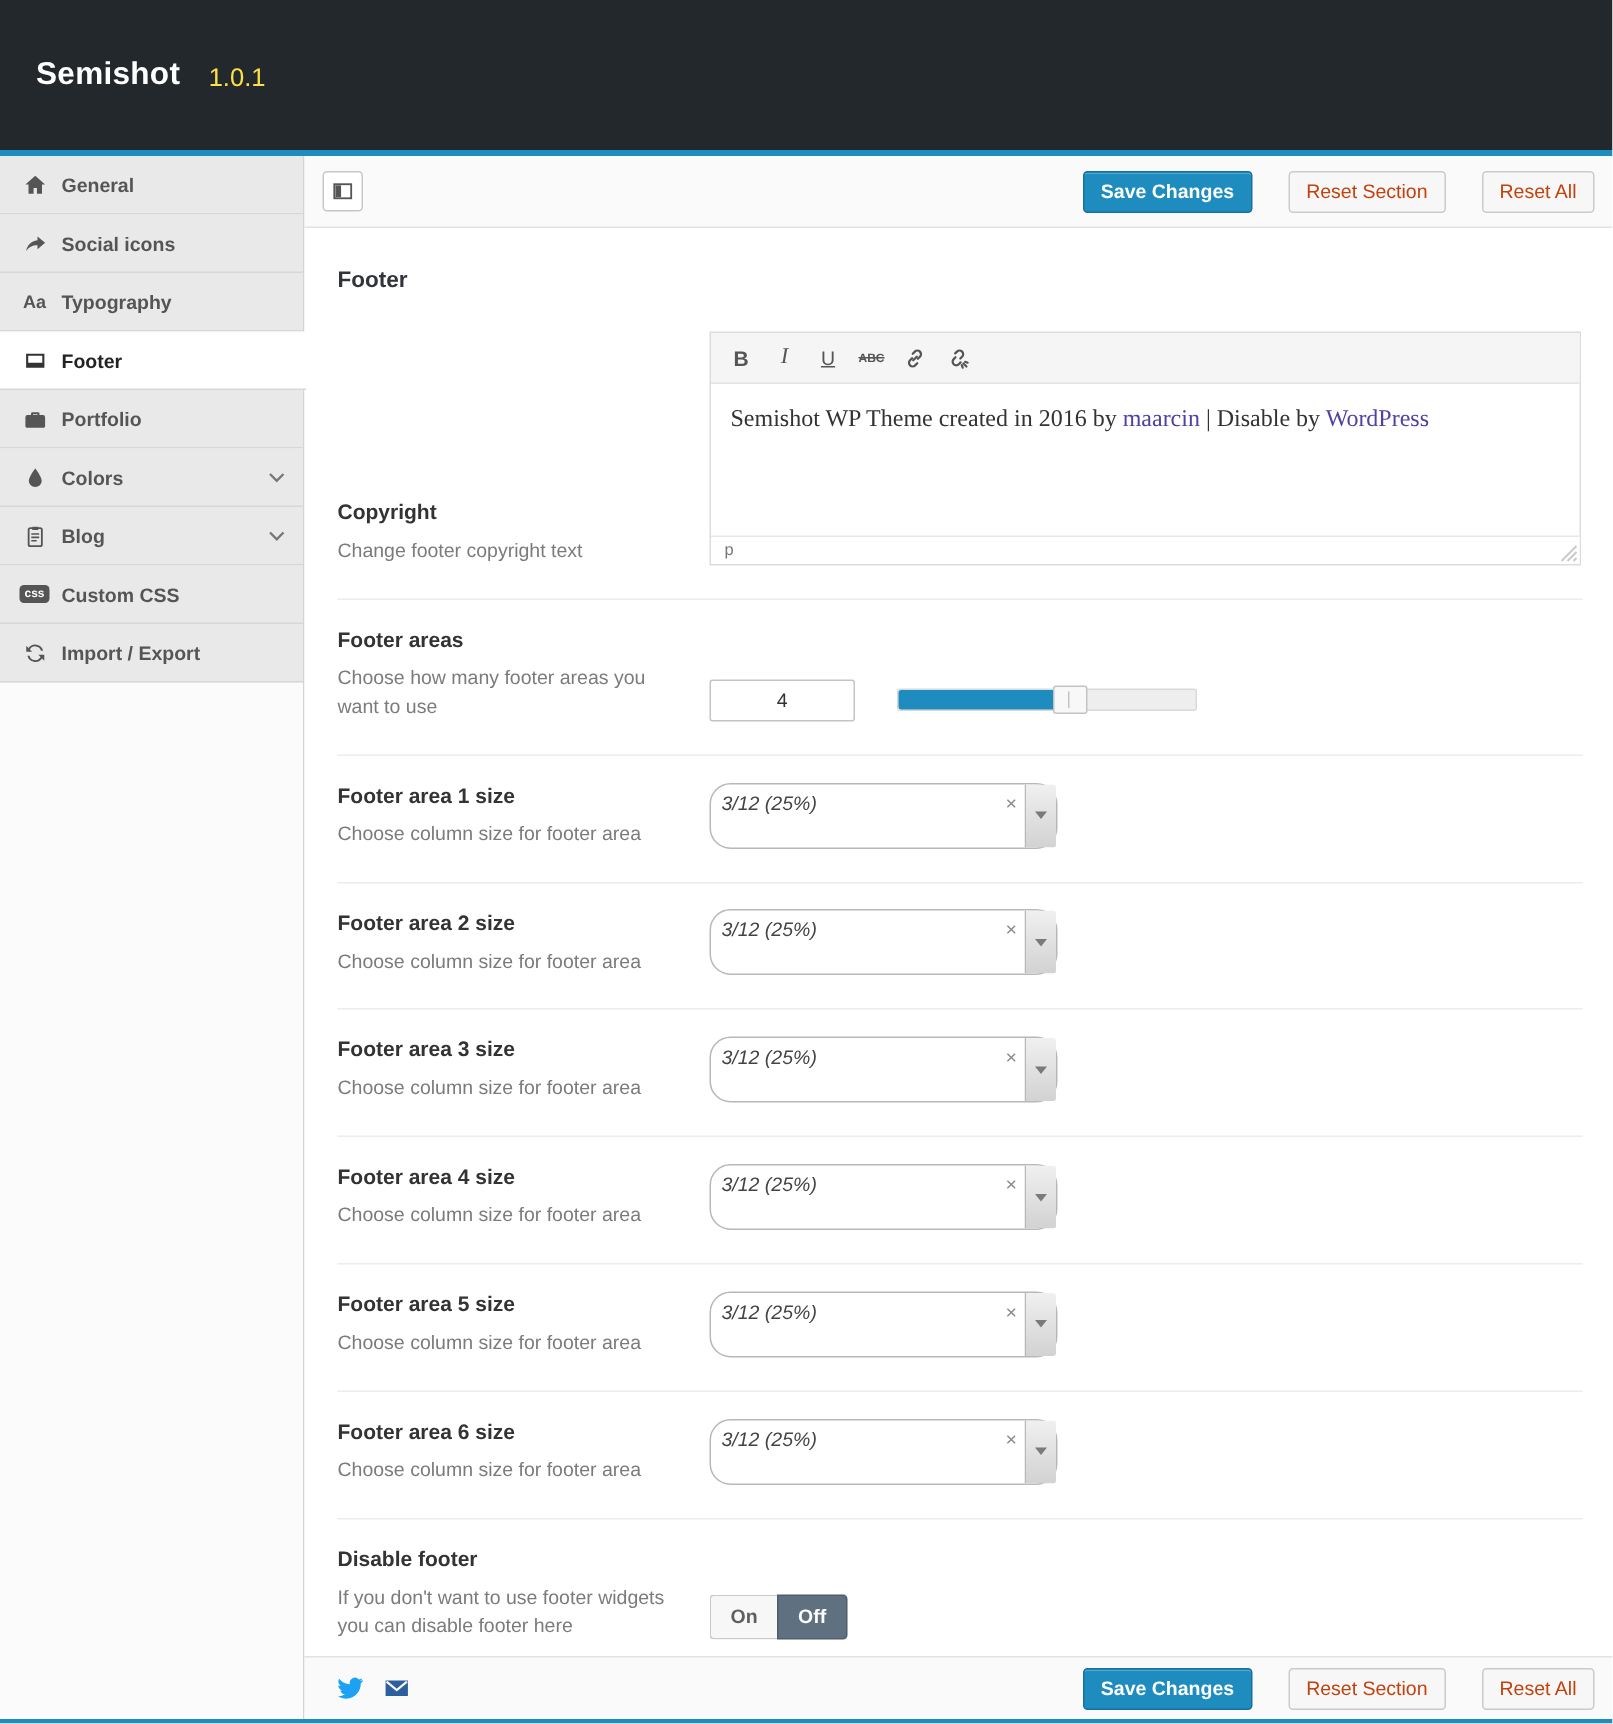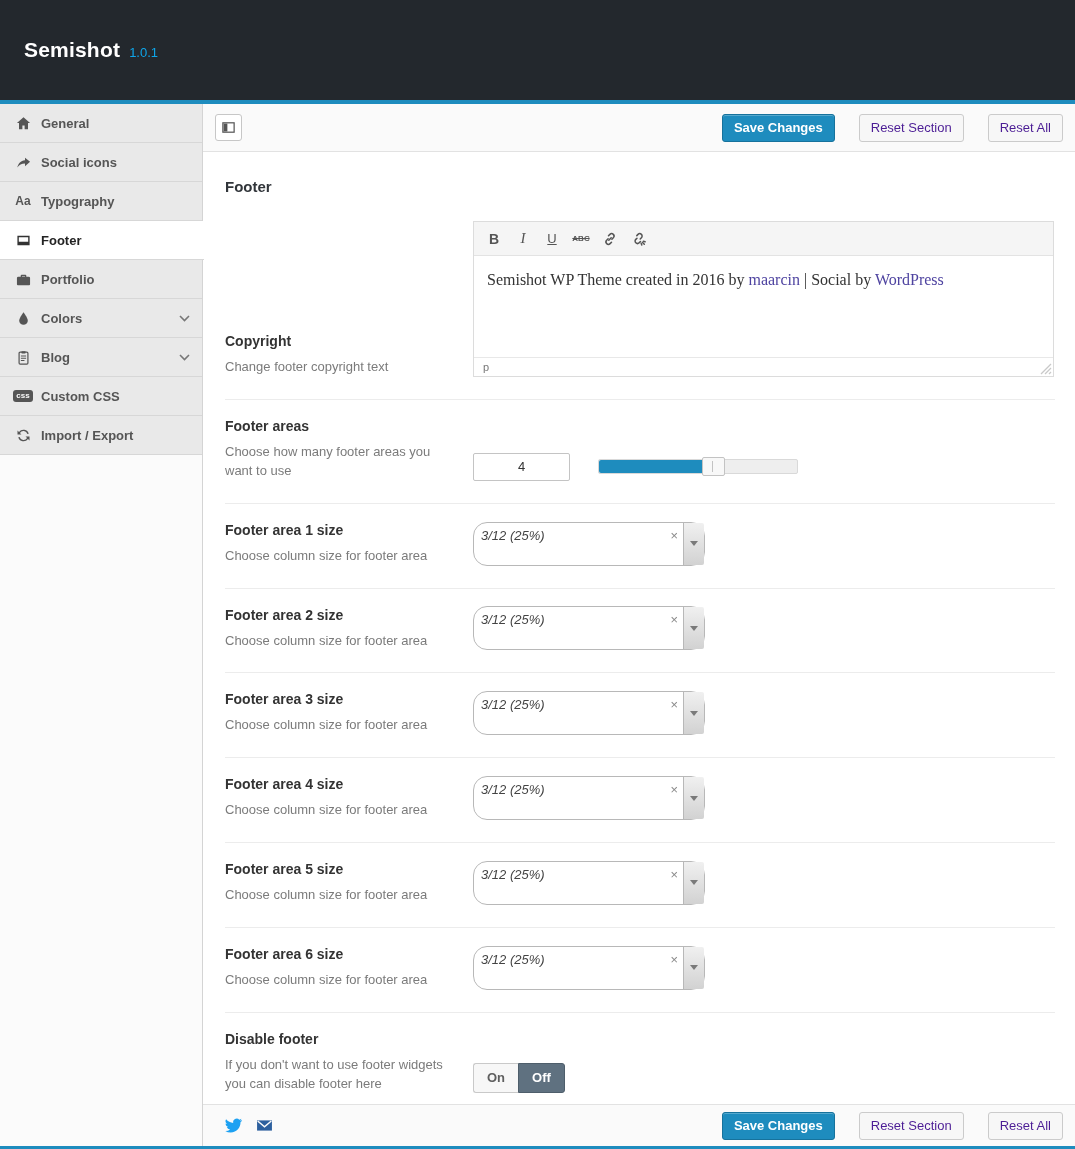--- a/index.html
+++ b/index.html
@@ -2,21 +2,21 @@
 <html style="--accent: #1e8cbe; --header-bg: #23282d; --link: #4e43a0; --toggle-off: #5f7180; --twitter: #1da1f2; --email: #2c5f9e;"><head>
 <meta charset="utf-8">
 <style>
   html,body{margin:0;padding:0;background:#fff;}
   .app{width:1075px;height:1149px;display:flex;flex-direction:column;overflow:hidden;
        font-family:"Liberation Sans","DejaVu Sans",sans-serif;-webkit-font-smoothing:antialiased;}
 
   
   .top-header{height:100px;flex:none;background:var(--header-bg,#23282d);display:flex;align-items:center;padding:0 24px;}
   .brand{color:#fff;font-size:21px;font-weight:bold;letter-spacing:.2px;}
-  .version{color:#0ea5e9;font-size:13px;margin-left:9px;padding-top:4px;}
+  .version{color:#fde047;font-size:17px;margin-left:19px;padding-top:4px;}
   .accent-bar{height:4px;flex:none;background:var(--accent,#1e8cbe);}
   .bottom-accent{height:3px;flex:none;background:var(--accent,#1e8cbe);}
 
   
   .body-row{flex:1;display:flex;min-height:0;}
 
   
   .sidebar{width:203px;flex:none;background:#fbfbfb;border-right:1px solid #d4d4d4;box-sizing:border-box;}
   .menu-item{height:39px;box-sizing:border-box;display:flex;align-items:center;padding:0 12px 0 14px;
              background:#e9e9e9;border-bottom:1px solid #d7d7d7;color:#555;font-size:13px;font-weight:bold;
@@ -32,21 +32,21 @@
   
   .main{flex:1;display:flex;flex-direction:column;min-width:0;}
   .toolbar{height:48px;flex:none;background:#fafafa;border-bottom:1px solid #e2e2e2;display:flex;align-items:center;
            padding:0 12px;box-sizing:border-box;}
   .expand-btn{width:27px;height:27px;border:1px solid #c7c7c7;border-radius:3px;background:#fff;display:flex;
               align-items:center;justify-content:center;cursor:pointer;padding:0;}
   .toolbar-buttons,.fb-buttons{margin-left:auto;display:flex;gap:24px;}
   .btn{height:28px;box-sizing:border-box;border-radius:3px;font-size:13px;padding:0 11px;cursor:pointer;font-family:inherit;}
   .btn-primary{background:var(--accent,#1e8cbe);border:1px solid #16729c;color:#fff;font-weight:bold;
                box-shadow:inset 0 1px 0 rgba(255,255,255,.25);}
-  .btn-secondary{background:#f7f7f7;border:1px solid #cbcbcb;color:#4c1d95;}
+  .btn-secondary{background:#f7f7f7;border:1px solid #cbcbcb;color:#c2410c;}
 
   .content{flex:1;background:#fff;padding:0 20px 0 22px;overflow:hidden;}
   .page-title{margin:26px 0 10px;font-size:15px;font-weight:bold;color:#31353a;}
 
   .field-row{display:flex;border-bottom:1px solid #ececec;padding:16px 0 22px;align-items:flex-end;}
   .field-row.no-border{border-bottom:none;}
   .fl{width:248px;flex:none;box-sizing:border-box;padding-right:26px;}
   .fl h4{margin:2px 0 9px;font-size:14px;color:#333;}
   .fl p{margin:0;font-size:13px;color:#7b7b7b;line-height:1.45;}
   .fc{flex:1;min-width:0;}
@@ -252,21 +252,21 @@
                   <svg viewBox="0 0 16 16" fill="none" stroke="#555" stroke-width="1.5" stroke-linecap="round">
                       <path d="M5.8 4.6 7 3.4a2.4 2.4 0 0 1 3.4 3.4L9.2 8"></path>
                       <path d="M9.4 10.6l-1.2 1.2a2.4 2.4 0 0 1-3.4-3.4L6 7.2"></path>
                       <path d="M11.3 11.3l2 2"></path>
                       <path d="M12.4 10.2l1.7.6"></path>
                       <path d="M10.2 12.4l.6 1.7"></path>
                     </svg>
                 </button>
               </div>
               <div class="ed-content">
-                <span>Semishot WP Theme created in 2016 by </span><a>maarcin</a><span> | Social by </span><a>WordPress</a>
+                <span>Semishot WP Theme created in 2016 by </span><a>maarcin</a><span> | Disable by </span><a>WordPress</a>
               </div>
               <div class="ed-status">
                 <span>p</span>
                 <span class="grip">
                   <svg width="12" height="12" viewBox="0 0 12 12">
                       <path d="M11 1 1 11M11 5 5 11M11 9 9 11" stroke="#c9c9c9" stroke-width="1.3" fill="none"></path>
                     </svg>
                 </span>
               </div>
             </div>

